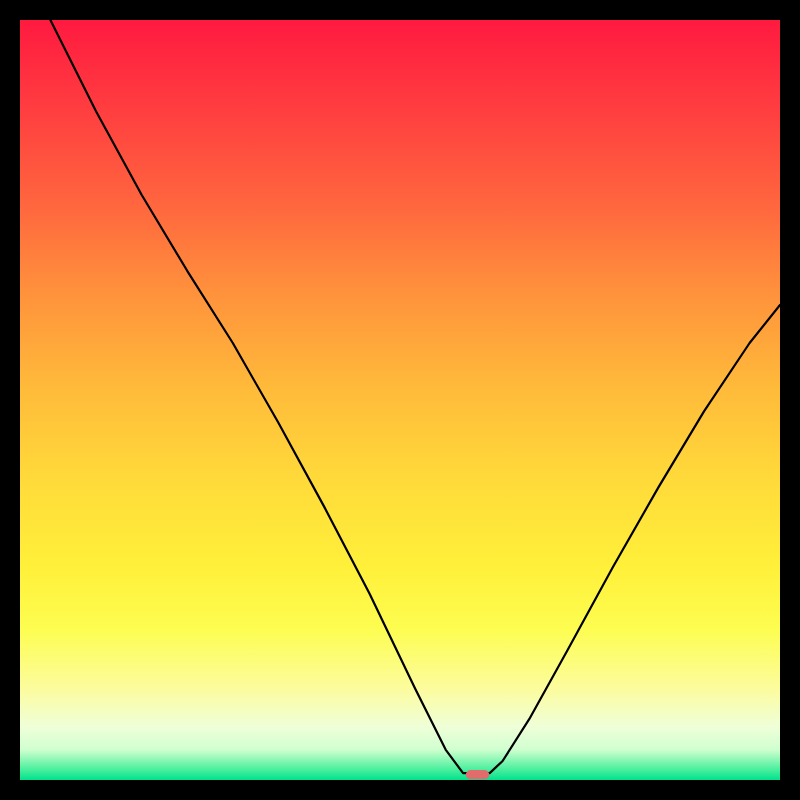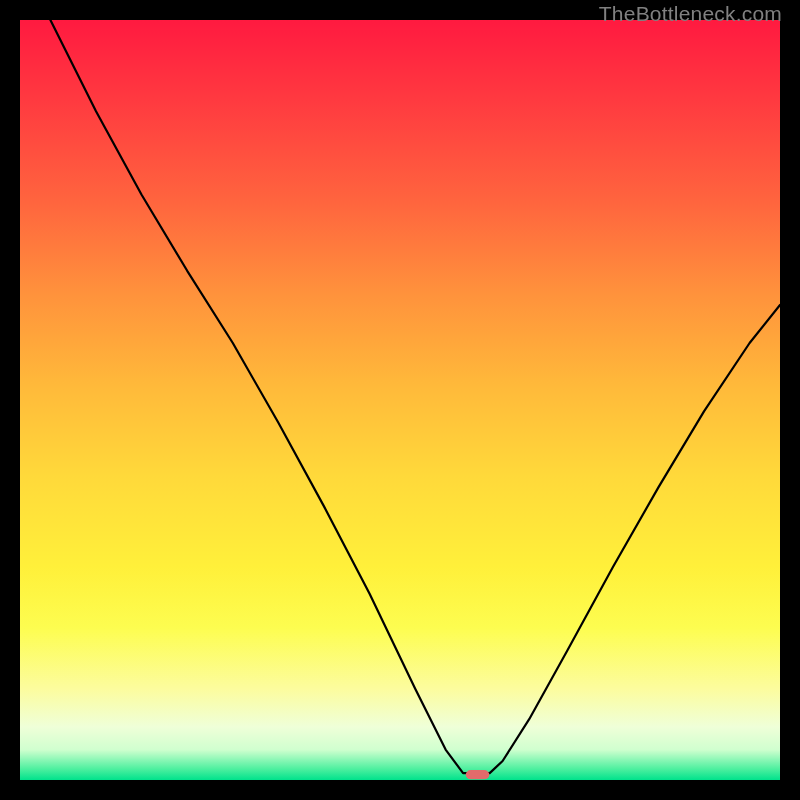--- a/index.html
+++ b/index.html
@@ -66,15 +66,14 @@
 
 <div class="frame">
 
   <div class="plot-area">
     <svg class="plot-svg" viewBox="0 0 760 760" preserveAspectRatio="none">
       <path id="curve-path" d="M30.40 0.00 L76.00 91.20 L121.60 174.80 L167.20 250.80 L212.80 323.00 L258.40 402.80 L304.00 486.40 L349.60 573.80 L395.20 668.80 L425.60 729.60 L443.08 753.16 L456.00 753.16 L469.68 753.16 L482.60 741.00 L509.20 699.20 L547.20 630.80 L592.80 547.20 L638.40 467.40 L684.00 391.40 L729.60 323.00 L760.00 285.00" fill="none" stroke="#000" stroke-width="2.2" stroke-linejoin="round" stroke-linecap="round"></path>
       <rect id="marker-rect" class="marker" rx="5" ry="5" x="445.74" y="750.12" width="23.56" height="9.12"></rect>
     </svg>
   </div>
 
-  <div class="watermark">TheBottleneck.com</div>
 
 </div>
 
 </body></html>

